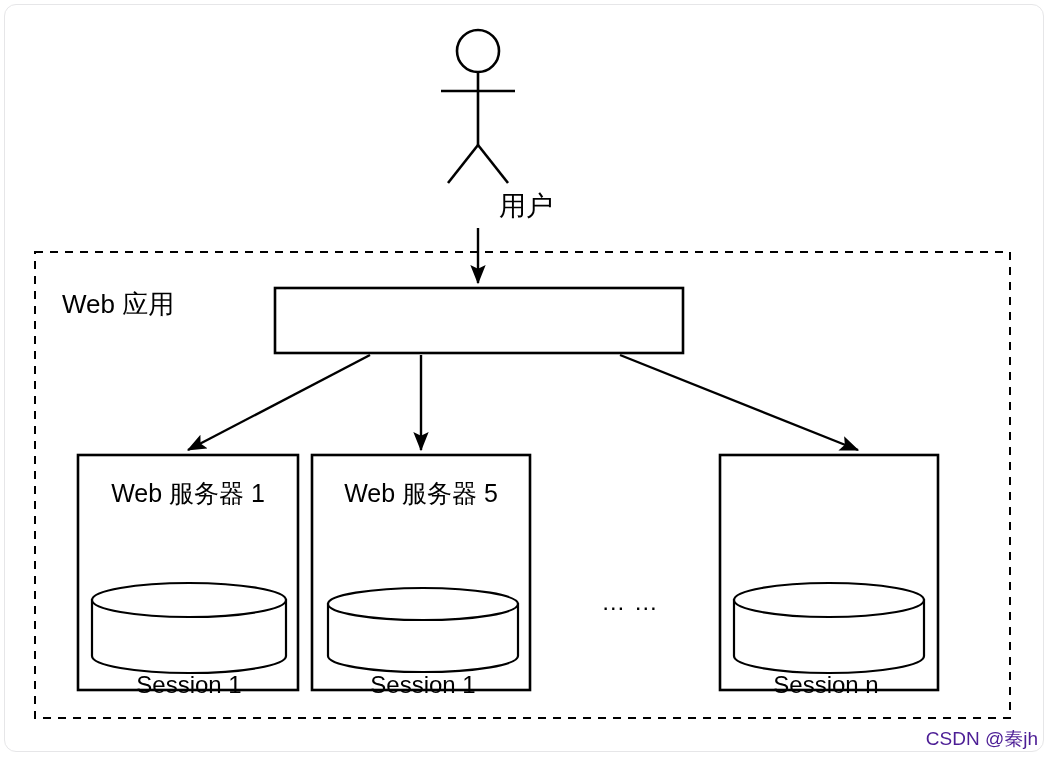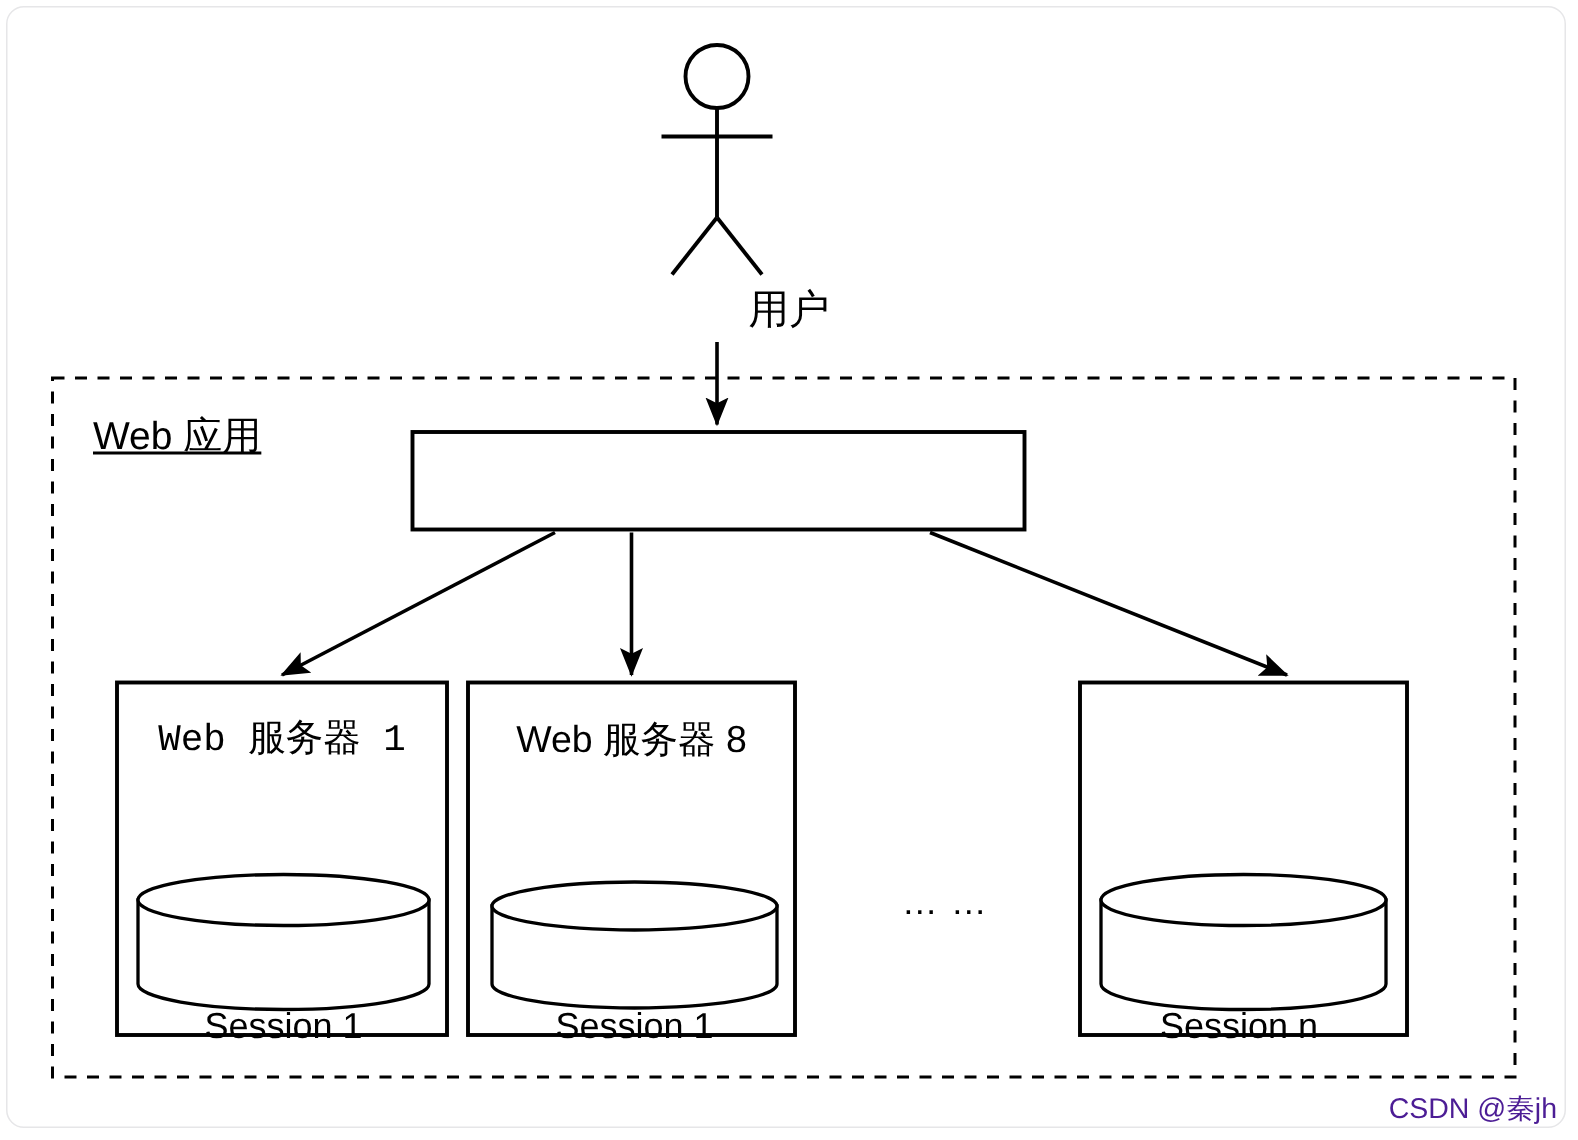--- a/index.html
+++ b/index.html
@@ -47,41 +47,40 @@
   }
   #actor-label {
     left: 0;
     top: 193px;
     width: 1052px;
     text-align: center;
     font-size: 27px;
   }
   #webapp-label {
     left: 62px;
-    top: 277px;
+    top: 291px;
     font-size: 26px;
-    text-decoration: underline;
   }
   #lb-label {
     left: 275px;
     top: 303px;
     width: 408px;
     text-align: center;
     font-size: 27px;
   }
   .server-title {
     font-size: 25px;
     text-align: center;
   }
   .session-label {
     font-size: 24px;
     text-align: center;
     margin-top: 40px;
   }
-  #srv1-title { left: 78px; top: 481px; width: 220px; font-family: Liberation Mono, monospace; }
+  #srv1-title { left: 78px; top: 481px; width: 220px; }
   #srv2-title { left: 312px; top: 481px; width: 218px; }
   #srv3-title { left: 720px; top: 481px; width: 218px; }
   #sess1-label { left: 90px; top: 633px; width: 198px; }
   #sess2-label { left: 326px; top: 633px; width: 194px; }
   #sess3-label { left: 732px; top: 633px; width: 188px; }
   #ellipsis {
     left: 560px;
     top: 590px;
     width: 140px;
     text-align: center;
@@ -152,21 +151,21 @@
       <ellipse cx="829" cy="600" rx="95" ry="17"></ellipse>
     </g>
   </svg>
 
   <div class="txt" id="actor-label">用户</div>
 
   <div class="txt" id="webapp-label">Web 应用</div>
 
 
   <div class="txt server-title" id="srv1-title">Web 服务器 1</div>
-  <div class="txt server-title" id="srv2-title">Web 服务器 8</div>
+  <div class="txt server-title" id="srv2-title">Web 服务器 5</div>
 
   <div class="txt session-label" id="sess1-label">Session 1</div>
   <div class="txt session-label" id="sess2-label">Session 1</div>
   <div class="txt session-label" id="sess3-label">Session n</div>
 
   <div class="txt" id="ellipsis">… …</div>
 
   <div id="watermark">CSDN @秦jh</div>
 
 </div>

